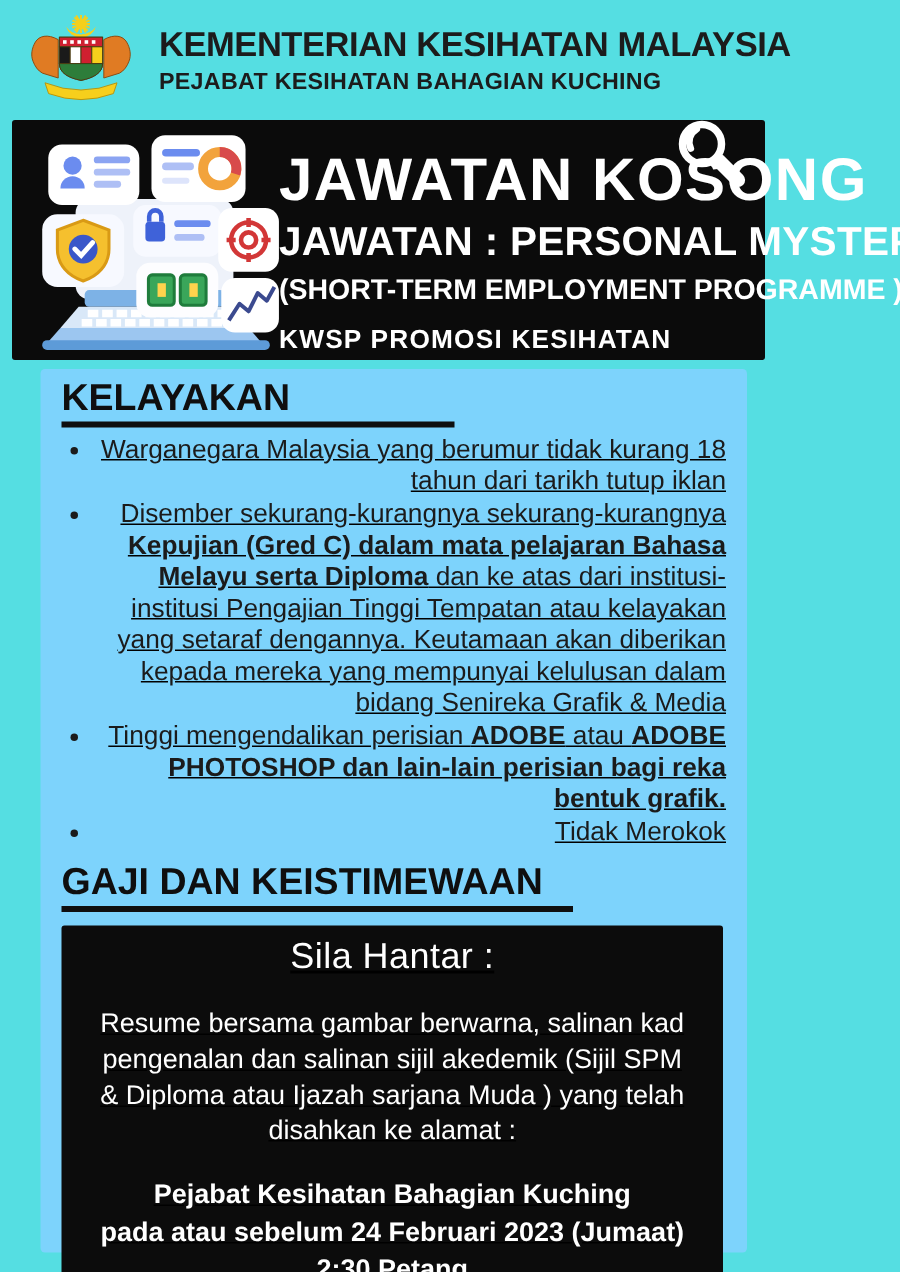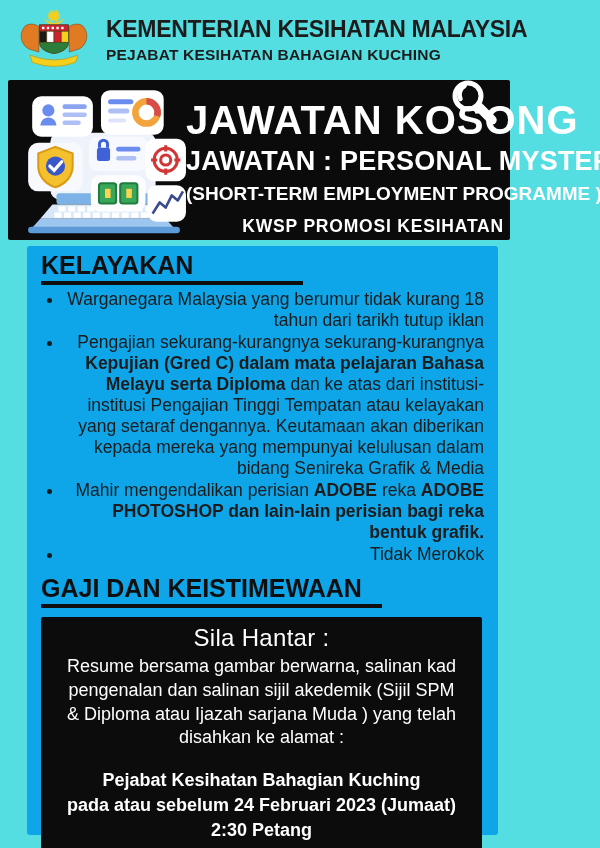--- a/index.html
+++ b/index.html
@@ -16,39 +16,39 @@
   .crest svg{width:80px;height:64px;display:block;}
   .lh-ministry{font-size:23px;font-weight:700;color:#1c1c1c;letter-spacing:-0.3px;white-space:nowrap;}
   .lh-office{font-size:15.5px;font-weight:700;color:#1c1c1c;margin-top:3px;letter-spacing:0.2px;white-space:nowrap;}
 
   
   .banner{position:relative;margin:2px 10px 0 8px;height:160px;background:#0b0b0b;border-radius:2px;}
   .illus{position:absolute;left:8px;top:6px;width:174px;height:150px;}
   .illus svg{width:100%;height:100%;}
   .magnifier{position:absolute;top:-4px;right:10px;width:52px;height:52px;}
   .magnifier svg{width:100%;height:100%;}
-  .banner-text{position:absolute;left:178px;right:6px;top:20px;text-align:right;color:#ffffff;}
+  .banner-text{position:absolute;left:178px;right:6px;top:20px;text-align:left;color:#ffffff;}
   .b-title{font-size:40px;font-weight:800;line-height:1.02;letter-spacing:1px;white-space:nowrap;}
   .b-sub{font-size:27px;font-weight:800;margin-top:5px;white-space:nowrap;letter-spacing:0.2px;}
   .b-prog{font-size:19px;font-weight:800;margin-top:6px;white-space:nowrap;}
   .b-unit{font-size:17.5px;font-weight:800;margin-top:11px;letter-spacing:0.8px;}
 
   
-  .panel{box-sizing:border-box;margin:6px 22px 0 27px;height:589px;background:#0ea5e9;border-radius:3px;padding:5px 14px 8px 12px;}
+  .panel{box-sizing:border-box;margin:6px 22px 0 27px;height:589px;background:#7dd3fc;border-radius:3px;padding:5px 14px 8px 12px;text-decoration:underline;}
   .sec-heading{display:inline-block;margin:1px 0 2px 2px;font-size:25px;font-weight:800;color:#0f0f0f;line-height:1.08;border-bottom:4px solid #0f0f0f;padding-bottom:2px;}
   .h-kelayakan{padding-right:110px;}
   .h-gaji{margin-top:9px;padding-right:20px;}
   .bullets{margin:2px 0 0;padding-left:25px;list-style:disc;text-align:right;}
   .bullets li{font-size:17.5px;line-height:1.2;color:#1b1b1b;margin:0 0 1px;}
   .gaji-list li{margin-bottom:5px;}
   .b{font-weight:700;}
 
   
   .blackbox{margin:7px 2px 0;background:#0c0c0c;border-radius:2px;color:#ffffff;text-align:center;padding:7px 22px 12px;}
-  .bb-title{font-size:24px;font-weight:400;margin-bottom:3px;letter-spacing:0.3px;}
+  .bb-title{font-size:24px;font-weight:400;margin-bottom:19px;letter-spacing:0.3px;}
   .bb-body{font-size:18px;line-height:1.32;max-width:482px;margin:0 auto;}
   .bb-addr{margin-top:18px;font-size:18px;line-height:1.38;font-weight:700;}
 </style>
 </head>
 <body>
 
 <div class="poster">
 
   <header class="letterhead">
     <div class="crest">
@@ -174,22 +174,22 @@
       <div class="b-prog">(SHORT-TERM EMPLOYMENT PROGRAMME )</div>
       <div class="b-unit">KWSP PROMOSI KESIHATAN</div>
     </div>
   </section>
 
   <main class="panel">
 
     <h2 class="sec-heading h-kelayakan">KELAYAKAN</h2>
     <ul class="bullets kelayakan-list">
         <li><span>Warganegara Malaysia yang berumur tidak kurang 18 tahun dari tarikh tutup iklan</span></li>
-        <li><span>Pengajian sekurang-kurangnya sekurang-kurangnya </span><span class="b">Kepujian (Gred C) dalam mata pelajaran Bahasa Melayu serta Diploma</span><span> dan ke atas dari institusi-institusi Pengajian Tinggi Tempatan atau kelayakan yang setaraf dengannya. Keutamaan akan diberikan kepada mereka yang mempunyai kelulusan dalam bidang Senireka Grafik &amp; Media</span></li>
-        <li><span>Mahir mengendalikan perisian </span><span class="b">ADOBE</span><span> reka </span><span class="b">ADOBE PHOTOSHOP dan lain-lain perisian bagi reka bentuk grafik.</span></li>
+        <li><span>Disember sekurang-kurangnya sekurang-kurangnya </span><span class="b">Kepujian (Gred C) dalam mata pelajaran Bahasa Melayu serta Diploma</span><span> dan ke atas dari institusi-institusi Pengajian Tinggi Tempatan atau kelayakan yang setaraf dengannya. Keutamaan akan diberikan kepada mereka yang mempunyai kelulusan dalam bidang Senireka Grafik &amp; Media</span></li>
+        <li><span>Tinggi mengendalikan perisian </span><span class="b">ADOBE</span><span> atau </span><span class="b">ADOBE PHOTOSHOP dan lain-lain perisian bagi reka bentuk grafik.</span></li>
         <li><span>Tidak Merokok</span></li>
       </ul>
 
     <h2 class="sec-heading h-gaji">GAJI DAN KEISTIMEWAAN</h2>
 
     <div class="blackbox">
       <div class="bb-title">Sila Hantar :</div>
       <div class="bb-body">Resume bersama gambar berwarna, salinan kad pengenalan dan salinan sijil akedemik (Sijil SPM &amp; Diploma atau Ijazah sarjana Muda )  yang telah disahkan  ke alamat :</div>
       <div class="bb-addr">
         <div>Pejabat Kesihatan Bahagian Kuching</div>

